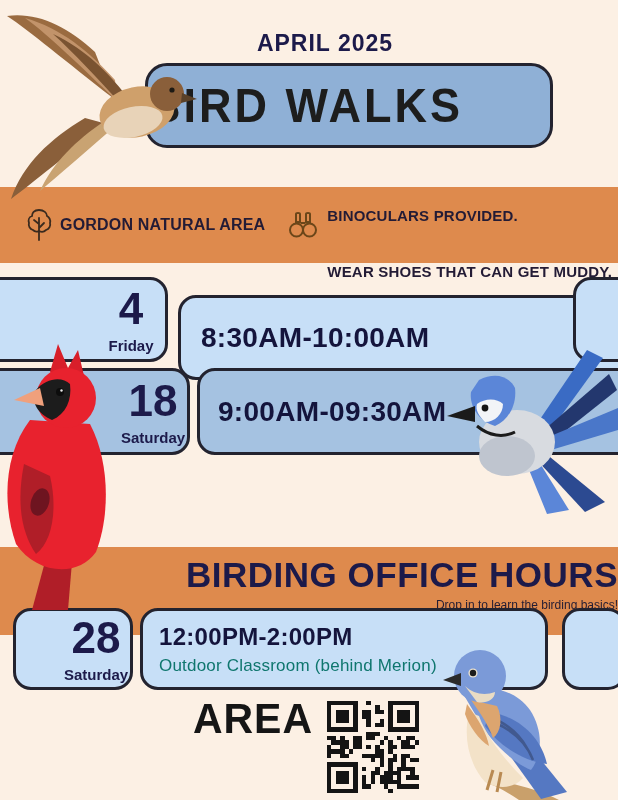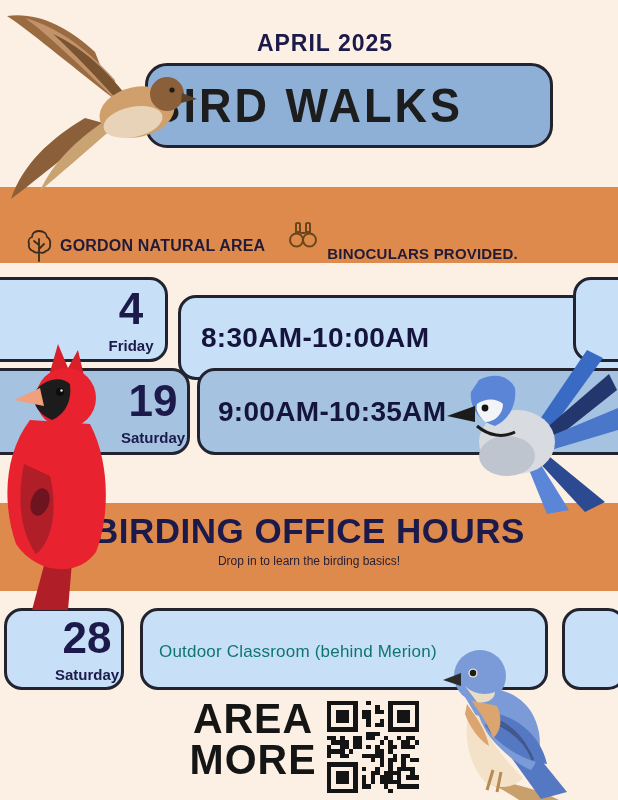--- a/index.html
+++ b/index.html
@@ -24,28 +24,28 @@
     display:flex;align-items:center;justify-content:flex-start;
   }
   .title-text{
     font-size:45px;font-weight:900;letter-spacing:3px;color:var(--ink);
     transform:scaleY(1.05);
   }
   .banner{
     position:absolute;left:0;width:618px;background:var(--orange);
     box-sizing:border-box;
   }
-  .banner1{top:187px;height:76px;display:flex;align-items:flex-end;padding-left:26px;}
+  .banner1{top:187px;height:76px;display:flex;align-items:center;padding-left:26px;}
   .info-item{display:flex;align-items:center;}
   .info-label{
     font-size:16px;font-weight:800;letter-spacing:.2px;color:#231b35;margin-left:8px;
   }
   .note{margin-left:8px;line-height:1.18;}
   .note span{display:block;font-size:15px;font-weight:800;color:#231b35;letter-spacing:.2px;margin-top:38px;}
-  .banner2{top:503px;height:88px;text-align:center;}
+  .banner2{top:547px;height:88px;text-align:right;}
   .oh-title{
     margin-top:8px;font-size:35px;font-weight:900;letter-spacing:.5px;color:var(--navy);
   }
   .oh-sub{margin-top:3px;font-size:12px;font-weight:500;color:#241d33;}
   .card{
     position:absolute;background:var(--card-light-blue);
     border:3px solid var(--border);border-radius:18px;box-sizing:border-box;
   }
   .steel{background:var(--card-steel-blue);}
   .date-label{
@@ -91,66 +91,67 @@
     <div class="info-item" style="margin-left:22px;">
       <svg width="32" height="32" viewBox="0 0 32 32" fill="none" stroke="#6B4619" stroke-width="2">
         <path d="M9 5 C9 3.5 13 3.5 13 5 L13 13 L9 13 Z"></path>
         <path d="M19 5 C19 3.5 23 3.5 23 5 L23 13 L19 13 Z"></path>
         <circle cx="9.5" cy="21" r="6.5"></circle>
         <circle cx="22.5" cy="21" r="6.5"></circle>
         <path d="M13.5 14 L18.5 14"></path>
       </svg>
       <div class="note">
         <span>BINOCULARS PROVIDED.</span>
+        <span>WEAR SHOES THAT CAN GET MUDDY.</span>
       </div>
     </div>
   </div>
 
   <div class="card" style="left:-30px;top:277px;width:198px;height:85px;">
     <div class="date-label" style="left:158px;">
       <div class="date-day">4</div>
       <div class="date-weekday">Friday</div>
     </div>
   </div>
   <div class="card" style="left:178px;top:295px;width:448px;height:85px;">
     <span class="time-label" style="left:20px;">8:30AM-10:00AM</span>
   </div>
   <div class="card" style="left:573px;top:277px;width:70px;height:85px;"></div>
 
   <div class="card steel" style="left:-30px;top:368px;width:220px;height:87px;">
     <div class="date-label" style="left:180px;">
-      <div class="date-day">19</div>
+      <div class="date-day">18</div>
       <div class="date-weekday">Saturday</div>
     </div>
   </div>
   <div class="card steel" style="left:197px;top:368px;width:445px;height:87px;">
-    <span class="time-label" style="left:18px;">9:00AM-10:35AM</span>
+    <span class="time-label" style="left:18px;">9:00AM-09:30AM</span>
   </div>
 
   <div class="banner banner2">
     <div class="oh-title">BIRDING OFFICE HOURS</div>
     <div class="oh-sub">Drop in to learn the birding basics!</div>
   </div>
 
-  <div class="card" style="left:4px;top:608px;width:120px;height:82px;">
+  <div class="card" style="left:13px;top:608px;width:120px;height:82px;">
     <div class="date-label" style="left:80px;">
       <div class="date-day">28</div>
       <div class="date-weekday">Saturday</div>
     </div>
   </div>
   <div class="card" style="left:140px;top:608px;width:408px;height:82px;">
     <div class="time-label time2" style="left:16px;">
+      <span>12:00PM-2:00PM</span>
       <span class="loc-label">Outdoor Classroom (behind Merion)</span>
     </div>
   </div>
   <div class="card" style="left:562px;top:608px;width:64px;height:82px;"></div>
 
   <div class="learn">
     <span>AREA</span>
-    <span>MORE</span>
   </div>
   <div class="qr">
     <svg id="qr-svg" width="94" height="92" viewBox="0 0 21 21" shape-rendering="crispEdges">
         <rect x="9" y="0" width="1" height="1" fill="#141414"></rect>
         <rect x="11" y="1" width="1" height="1" fill="#141414"></rect>
         <rect x="8" y="2" width="1" height="1" fill="#141414"></rect>
         <rect x="9" y="2" width="1" height="1" fill="#141414"></rect>
         <rect x="11" y="2" width="1" height="1" fill="#141414"></rect>
         <rect x="12" y="2" width="1" height="1" fill="#141414"></rect>
         <rect x="8" y="3" width="1" height="1" fill="#141414"></rect>

